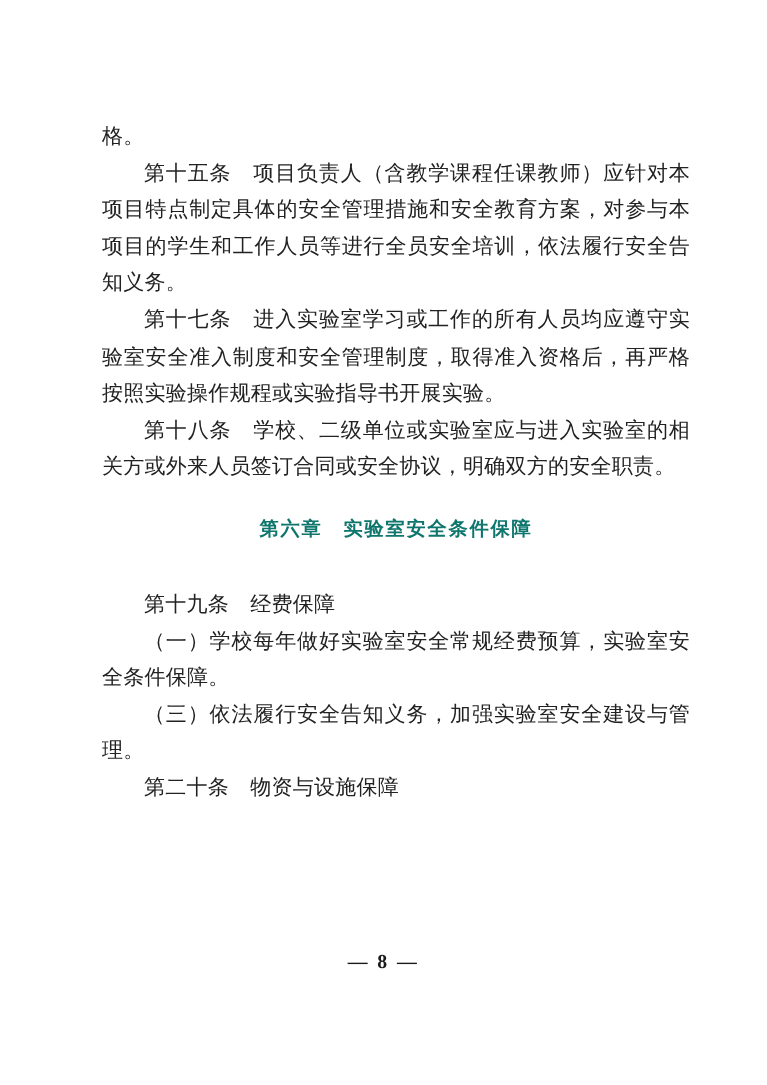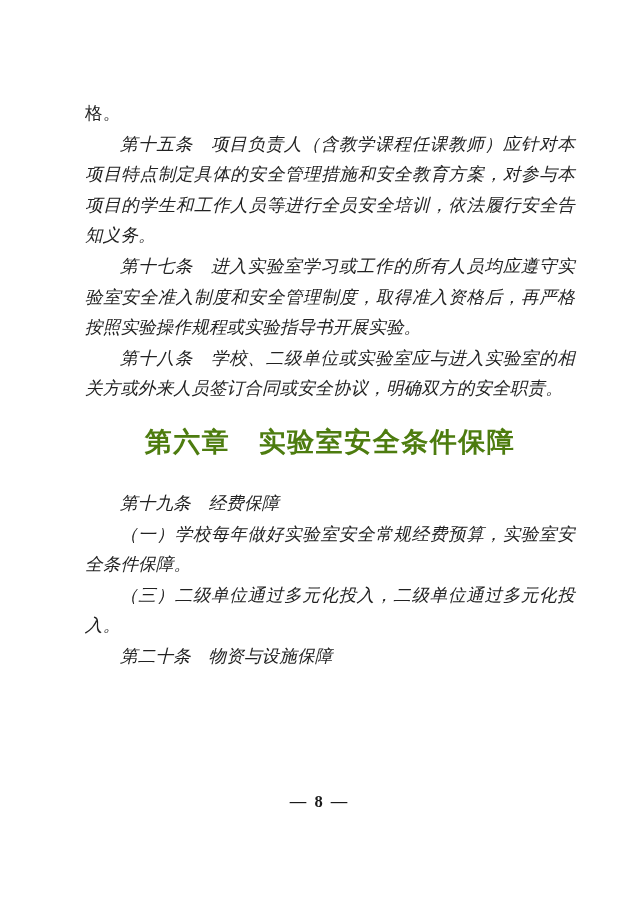--- a/index.html
+++ b/index.html
@@ -20,29 +20,28 @@
   }
   .para {
     margin: 0;
     font-size: 17.5px;
     line-height: 30.6px;
     text-align: justify;
     letter-spacing: 0.2px;
   }
   .para.indent {
     text-indent: 35px;
-    font-style: italic;
   }
   .chapter-heading {
     font-family: "Liberation Sans", "DejaVu Sans", sans-serif;
     font-weight: bold;
-    font-size: 27px;
+    font-size: 16px;
     line-height: 32px;
     text-align: center;
-    color: #4d7c0f;
+    color: #0f766e;
     margin: 22px 0 30px 0;
     letter-spacing: 1.5px;
     text-indent: 0;
   }
   .page-number {
     position: absolute;
     left: 0;
     right: 0;
     top: 792px;
     text-align: center;
@@ -67,19 +66,19 @@
 
   <p class="para indent">第十八条　学校、二级单位或实验室应与进入实验室的相关方或外来人员签订合同或安全协议，明确双方的安全职责。</p>
 
   <h2 class="chapter-heading">第六章　实验室安全条件保障</h2>
 
   <p class="para indent">第十九条　经费保障</p>
 
   <p class="para indent">（一）学校每年做好实验室安全常规经费预算，实验室安全条件保障。</p>
 
 
-  <p class="para indent">（三）二级单位通过多元化投入，二级单位通过多元化投入。</p>
+  <p class="para indent">（三）依法履行安全告知义务，加强实验室安全建设与管理。</p>
 
   <p class="para indent">第二十条　物资与设施保障</p>
 
   <div class="page-number">— 8 —</div>
 
 </div>
 
 </body></html>

